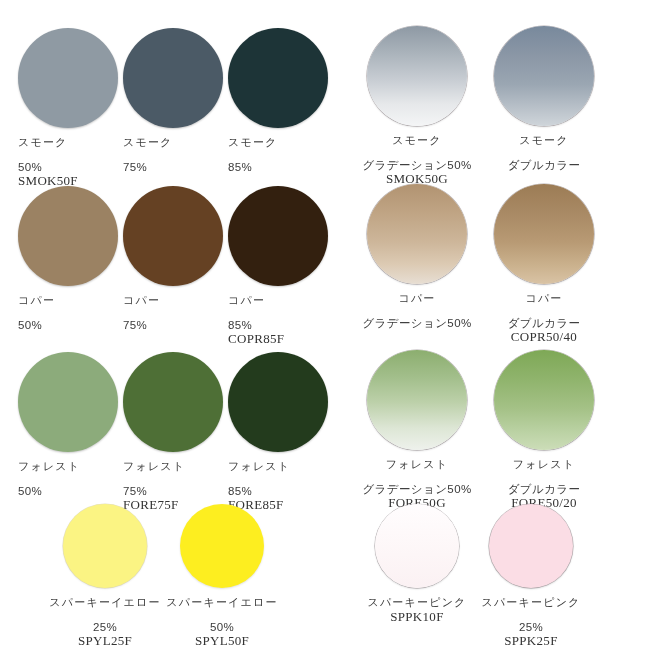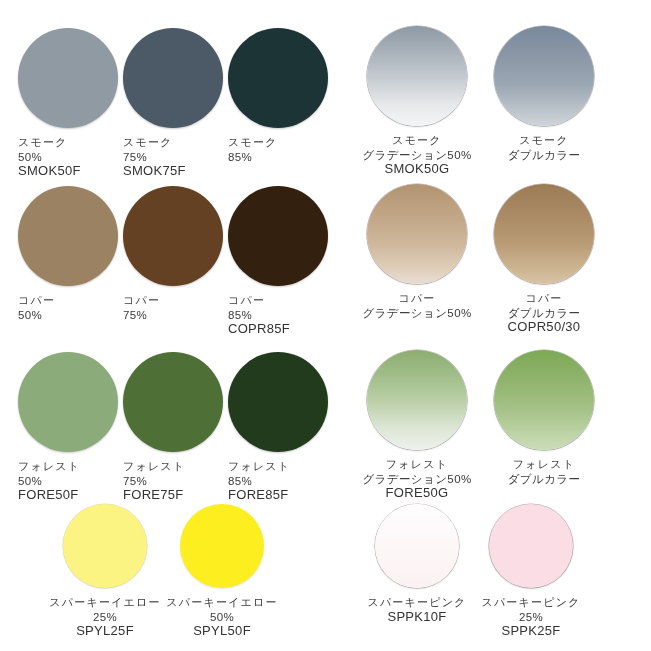--- a/index.html
+++ b/index.html
@@ -59,25 +59,27 @@
   .caption .ln {
     display: block;
   }
   .caption .name {
     font-size: 11px;
     letter-spacing: 1.2px;
   }
   .caption .pct {
     font-size: 11.5px;
     letter-spacing: 0.4px;
+    margin-top: 10px;
   }
   .caption .code {
     font-size: 13px;
     letter-spacing: 0.3px;
     color: #333333;
+    font-family: Liberation Serif, serif;
   }
   .caption.center {
     text-align: center;
   }
   .caption.left {
     text-align: left;
   }
 
   
   .cell.sm .disc-wrap,
@@ -102,21 +104,20 @@
     </div>
   </div>
 
   <div class="cell" style="left:123px; top:28px;">
     <div class="disc-wrap">
       <div class="disc" style="background:#4b5a66;"></div>
     </div>
     <div class="caption left">
       <span class="ln name">スモーク</span>
       <span class="ln pct">75%</span>
-      <span class="ln code">SMOK75F</span>
     </div>
   </div>
 
   <div class="cell" style="left:228px; top:28px;">
     <div class="disc-wrap">
       <div class="disc" style="background:#1d3437;"></div>
     </div>
     <div class="caption left">
       <span class="ln name">スモーク</span>
       <span class="ln pct">85%</span>
@@ -185,32 +186,31 @@
     </div>
   </div>
 
   <div class="cell" style="left:474px; top:184px; width:140px;">
     <div class="disc-wrap" style="margin:0 auto;">
       <div class="disc thin-edge" style="background:linear-gradient(180deg,#9c7c55 0%,#a98a65 30%,#b89a74 58%,#cbb28e 82%,#d9c3a5 100%);"></div>
     </div>
     <div class="caption center">
       <span class="ln name">コパー</span>
       <span class="ln pct">ダブルカラー</span>
-      <span class="ln code">COPR50/30</span>
+      <span class="ln code">COPR50/40</span>
     </div>
   </div>
 
   <div class="cell" style="left:18px; top:352px;">
     <div class="disc-wrap">
       <div class="disc" style="background:#8cab7b;"></div>
     </div>
     <div class="caption left">
       <span class="ln name">フォレスト</span>
       <span class="ln pct">50%</span>
-      <span class="ln code">FORE50F</span>
     </div>
   </div>
 
   <div class="cell" style="left:123px; top:352px;">
     <div class="disc-wrap">
       <div class="disc" style="background:#4e6f36;"></div>
     </div>
     <div class="caption left">
       <span class="ln name">フォレスト</span>
       <span class="ln pct">75%</span>
@@ -240,20 +240,21 @@
     </div>
   </div>
 
   <div class="cell" style="left:474px; top:350px; width:140px;">
     <div class="disc-wrap" style="margin:0 auto;">
       <div class="disc thin-edge" style="background:linear-gradient(180deg,#7ea856 0%,#90b46d 30%,#a4c186 58%,#bbd2a4 82%,#ccddb8 100%);"></div>
     </div>
     <div class="caption center">
       <span class="ln name">フォレスト</span>
       <span class="ln pct">ダブルカラー</span>
+      <span class="ln code">FORE50/20</span>
     </div>
   </div>
 
   <div class="cell sm" style="left:40px; top:504px; width:130px;">
     <div class="disc-wrap" style="margin:0 auto;">
       <div class="disc" style="background:#fbf483; box-shadow:0 0 0 0.6px rgba(200,190,120,0.45), 0 1px 2px rgba(0,0,0,0.10);"></div>
     </div>
     <div class="caption center">
       <span class="ln name">スパーキーイエロー</span>
       <span class="ln pct">25%</span>

